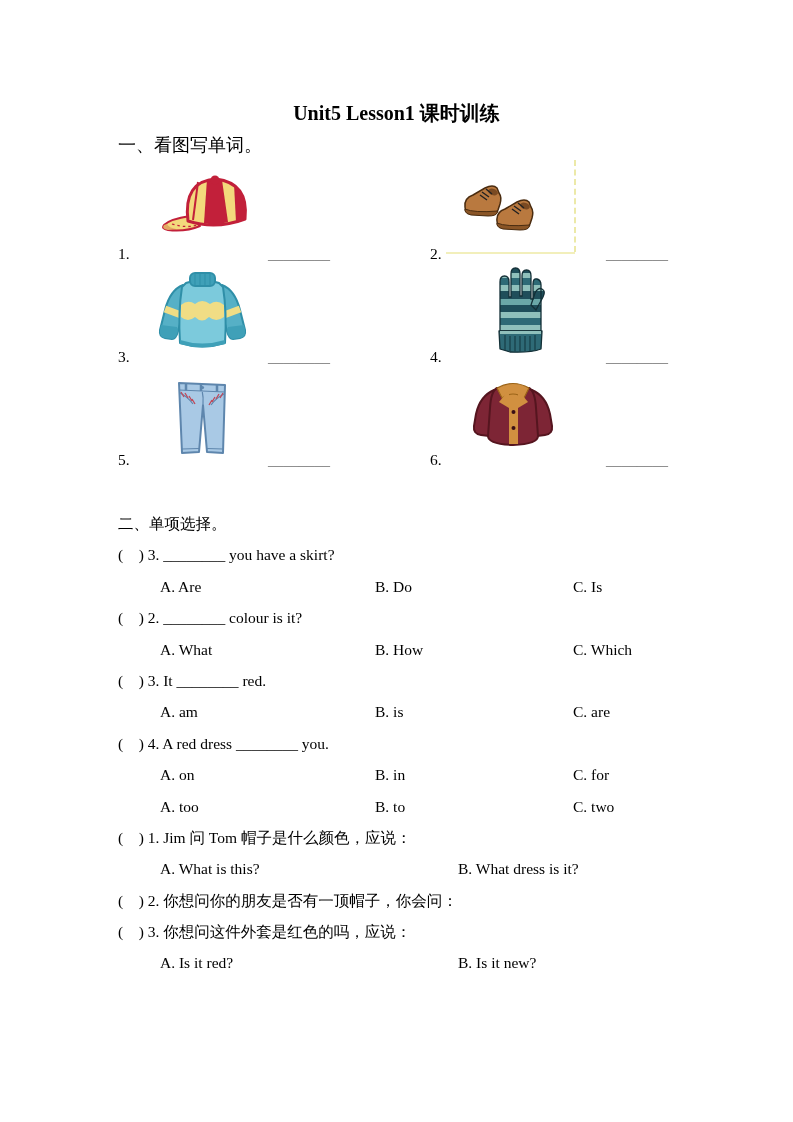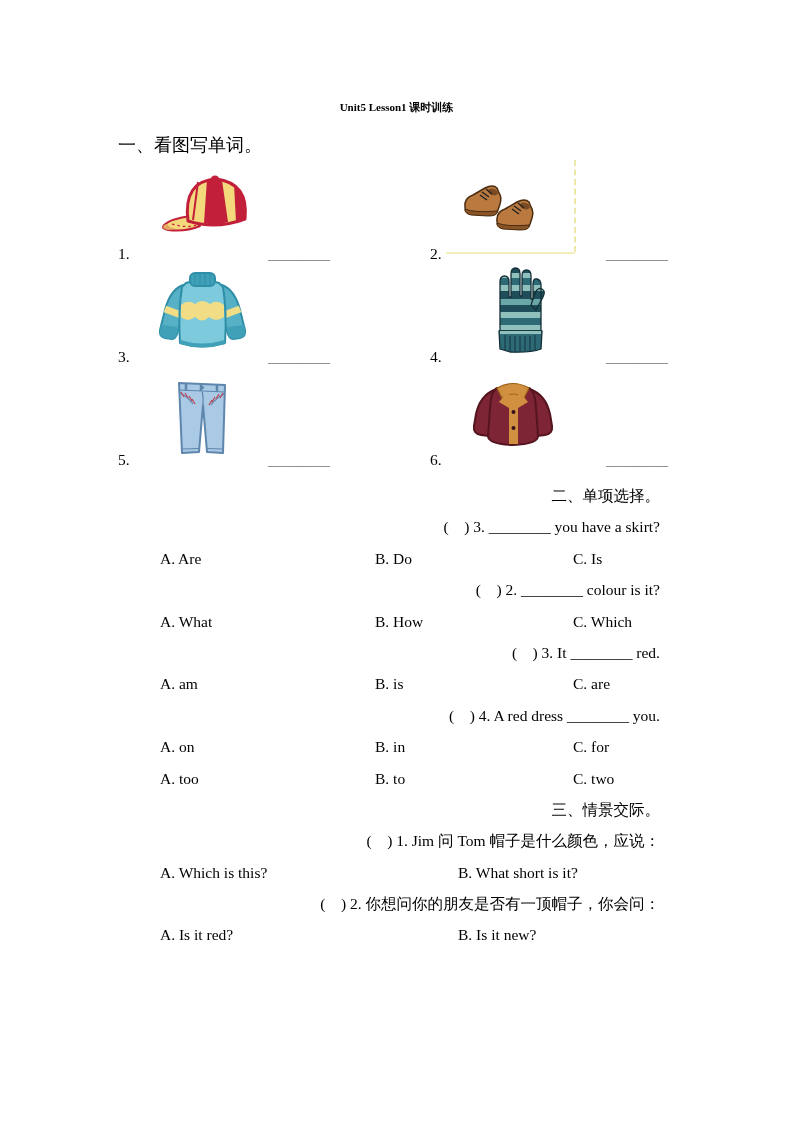--- a/index.html
+++ b/index.html
@@ -1,34 +1,34 @@
 <!DOCTYPE html>
 <html><head>
 <meta charset="utf-8">
 <style>
   html,body{margin:0;padding:0;background:#ffffff;}
   .page{
     position:relative;width:793px;height:1122px;overflow:hidden;background:#ffffff;
     font-family:"Liberation Serif","DejaVu Serif",serif;color:#000;
   }
   .title{position:absolute;top:100px;left:0;width:793px;text-align:center;
-    font-size:11px;font-weight:bold;margin:0;}
+    font-size:20px;font-weight:bold;margin:0;}
   .s1head{position:absolute;top:133px;left:118px;font-size:18px;white-space:nowrap;}
   .art{position:absolute;}
   .art svg{display:block;width:100%;height:100%;}
   .numrow{position:absolute;left:0;width:793px;height:20px;line-height:20px;font-size:15.5px;}
   .numrow .n1{position:absolute;left:118px;}
   .numrow .b1{position:absolute;left:268px;color:#6e6e6e;}
   .numrow .n2{position:absolute;left:430px;}
   .numrow .b2{position:absolute;left:606px;color:#6e6e6e;}
   .vline{position:absolute;left:574px;top:160px;height:92px;width:0;
     border-left:2px dashed #ece9a8;}
   .hline{position:absolute;left:446px;top:252px;width:129px;height:0;
     border-top:2px solid #f2efbb;}
-  .qa{position:absolute;top:480px;left:0;width:660px;text-align:right;}
+  .qa{position:absolute;top:508px;left:0;width:660px;}
   .row{height:31.4px;line-height:31.4px;font-size:15.5px;white-space:nowrap;position:relative;}
   .row.q{padding-left:118px;}
   .row.opts span{position:absolute;top:0;}
   .oA{left:160px;} .oB{left:375px;} .oC{left:573px;} .oB2{left:458px;}
 </style>
 </head>
 <body>
 
 <div class="page">
 
@@ -193,29 +193,29 @@
       <span class="oB">B. in</span>
       <span class="oC">C. for</span>
     </div>
 
     <div class="row opts">
       <span class="oA">A. too</span>
       <span class="oB">B. to</span>
       <span class="oC">C. two</span>
     </div>
 
-    <div class="row q">三、情景交际。</div>
 
     <div class="row q">( ) 1. Jim 问 Tom 帽子是什么颜色，应说：</div>
     <div class="row opts">
-      <span class="oA">A. Which is this?</span>
-      <span class="oB2">B. What short is it?</span>
+      <span class="oA">A. What is this?</span>
+      <span class="oB2">B. What dress is it?</span>
     </div>
 
     <div class="row q">( ) 2. 你想问你的朋友是否有一顶帽子，你会问：</div>
 
+    <div class="row q">( ) 3. 你想问这件外套是红色的吗，应说：</div>
     <div class="row opts">
       <span class="oA">A. Is it red?</span>
       <span class="oB2">B. Is it new?</span>
     </div>
 
   </div>
 </div>
 
 </body></html>

